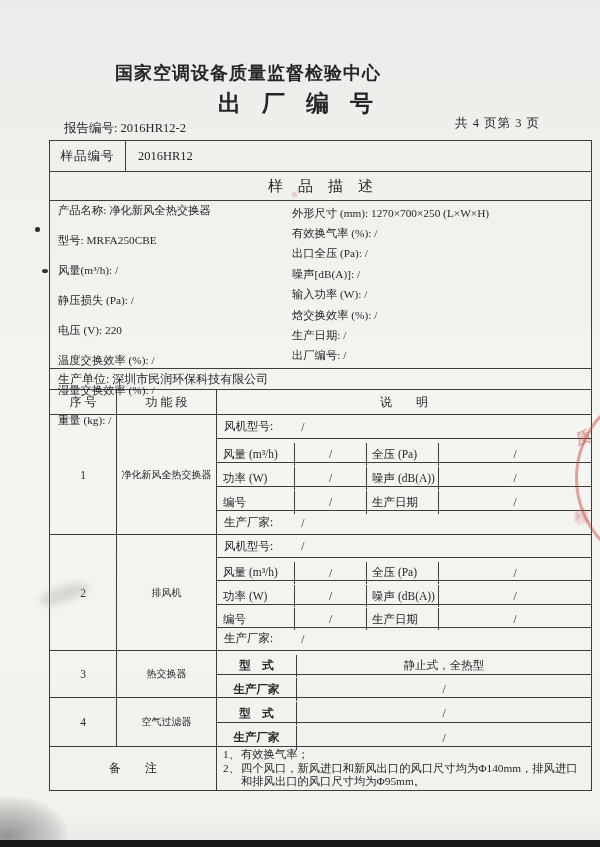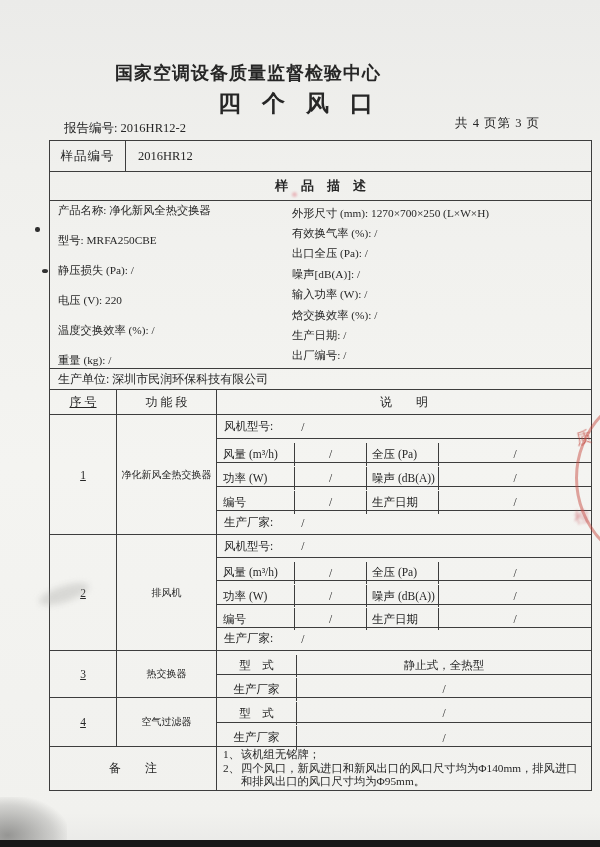--- a/index.html
+++ b/index.html
@@ -28,52 +28,52 @@
   }
   .row{display:flex;border-bottom:1px solid #3d3d3d;box-sizing:border-box;align-items:stretch;}
   .row:last-child{border-bottom:none;}
   .cell{box-sizing:border-box;display:flex;align-items:center;}
   .br{border-right:1px solid #3d3d3d;}
 
   .r-sample{height:31px;font-size:12.5px;}
   .sample-label{width:76px;justify-content:center;letter-spacing:1px;}
   .sample-value{flex:1;padding-left:12px;text-align:right;}
 
-  .r-desctitle{height:29px;justify-content:center;align-items:center;font-size:13px;font-weight:bold;}
+  .r-desctitle{height:29px;justify-content:center;align-items:center;font-size:15px;font-weight:normal;}
 
   .r-descblock{height:168px;position:relative;}
   .desc-col{position:absolute;top:2px;bottom:2px;display:flex;flex-direction:column;justify-content:space-around;font-size:11.3px;white-space:nowrap;}
   .desc-left{left:8px;width:230px;gap:15px;}
   .desc-right{left:242px;width:224px;}
 
   .r-producer{height:21px;font-size:12px;align-items:center;padding-left:8px;}
 
   .r-funchead{height:25px;font-size:12px;}
-  .fc1{width:67px;justify-content:center;text-decoration:underline;}
+  .fc1{width:67px;justify-content:center;}
   .fc2{width:100px;justify-content:center;}
   .fc3{flex:1;}
   .fh{display:flex;align-items:center;justify-content:center;}
 
   .func-row{font-size:11.5px;}
   .r-f1{height:120px;}
   .r-f2{height:116px;}
   .r-f3{height:47px;}
   .r-f4{height:49px;}
   .seg-name{font-size:10px;white-space:nowrap;}
   .sub{display:flex;flex-direction:column;}
   .sub-row{flex:1;display:flex;align-items:center;border-bottom:1px solid #3d3d3d;box-sizing:border-box;}
   .sub-row:last-child{border-bottom:none;}
   .sub-full{padding-left:7px;}
   .sub-full .val{margin-left:28px;}
   .q{height:100%;display:flex;align-items:center;box-sizing:border-box;margin-top:7px;}
   .q-l1{width:78px;padding-left:6px;border-right:1px solid #3d3d3d;}
   .q-v1{width:72px;justify-content:center;border-right:1px solid #3d3d3d;}
   .q-l2{width:72px;padding-left:5px;border-right:1px solid #3d3d3d;}
   .q-v2{flex:1;justify-content:center;}
-  .p-l{width:80px;justify-content:center;border-right:1px solid #3d3d3d;}
+  .p-l{width:80px;justify-content:center;border-right:1px solid #3d3d3d;font-weight:bold;}
   .p-v{flex:1;justify-content:center;}
 
   .r-remarks{height:43px;}
   .rem-label{width:167px;justify-content:center;font-size:12px;}
   .rem-body{flex:1;padding:2px 4px 2px 6px;font-size:11.3px;line-height:13.4px;display:flex;flex-direction:column;justify-content:center;}
   .rem-item{display:flex;}
   .rem-no{width:18px;flex-shrink:0;}
   .rem-text{flex:1;}
 
   .stamp-circle{
@@ -89,43 +89,45 @@
   .gray-smudge{position:absolute;left:38px;top:586px;width:52px;height:16px;background:rgba(165,165,162,0.35);transform:rotate(-18deg);filter:blur(3px);border-radius:50%;}
   .corner-shadow{position:absolute;left:-18px;bottom:2px;width:85px;height:48px;background:radial-gradient(ellipse at 30% 80%, rgba(120,120,118,0.75), rgba(150,150,148,0.35) 55%, transparent 75%);}
   .edge-strip{position:absolute;left:0;bottom:0;width:600px;height:7px;background:#181818;}
 </style>
 </head>
 <body>
 
 <div class="page">
 
   <div class="center-name">国家空调设备质量监督检验中心</div>
-  <div class="report-title">四个风口</div>
+  <div class="report-title">出厂编号</div>
   <div class="report-no">
     <span>报告编号:</span>
     <span>2016HR12-2</span>
   </div>
   <div class="page-info">共 4 页第 3 页</div>
 
   <div class="doc-table">
 
     <div class="row r-sample">
       <div class="cell br sample-label">样品编号</div>
       <div class="cell sample-value">2016HR12</div>
     </div>
 
     <div class="row r-desctitle">样　品　描　述</div>
 
     <div class="row r-descblock">
       <div class="desc-col desc-left">
         <div>产品名称: 净化新风全热交换器</div>
         <div>型号: MRFA250CBE</div>
+        <div>风量(m³/h): /</div>
         <div>静压损失 (Pa): /</div>
         <div>电压 (V): 220</div>
         <div>温度交换效率 (%): /</div>
+        <div>湿量交换效率 (%): /</div>
         <div>重量 (kg): /</div>
       </div>
       <div class="desc-col desc-right">
         <div>外形尺寸 (mm): 1270×700×250 (L×W×H)</div>
         <div>有效换气率 (%): /</div>
         <div>出口全压 (Pa): /</div>
         <div>噪声[dB(A)]: /</div>
         <div>输入功率 (W): /</div>
         <div>焓交换效率 (%): /</div>
         <div>生产日期: /</div>
@@ -235,21 +237,21 @@
           <div class="q p-v">/</div>
         </div>
       </div>
     </div>
 
     <div class="row r-remarks">
       <div class="cell br rem-label">备　　注</div>
       <div class="rem-body">
         <div class="rem-item">
           <span class="rem-no">1、</span>
-          <span class="rem-text">该机组无铭牌；</span>
+          <span class="rem-text">有效换气率；</span>
         </div>
         <div class="rem-item">
           <span class="rem-no">2、</span>
           <span class="rem-text">四个风口，新风进口和新风出口的风口尺寸均为Φ140mm，排风进口和排风出口的风口尺寸均为Φ95mm。</span>
         </div>
       </div>
     </div>
 
   </div>
 

